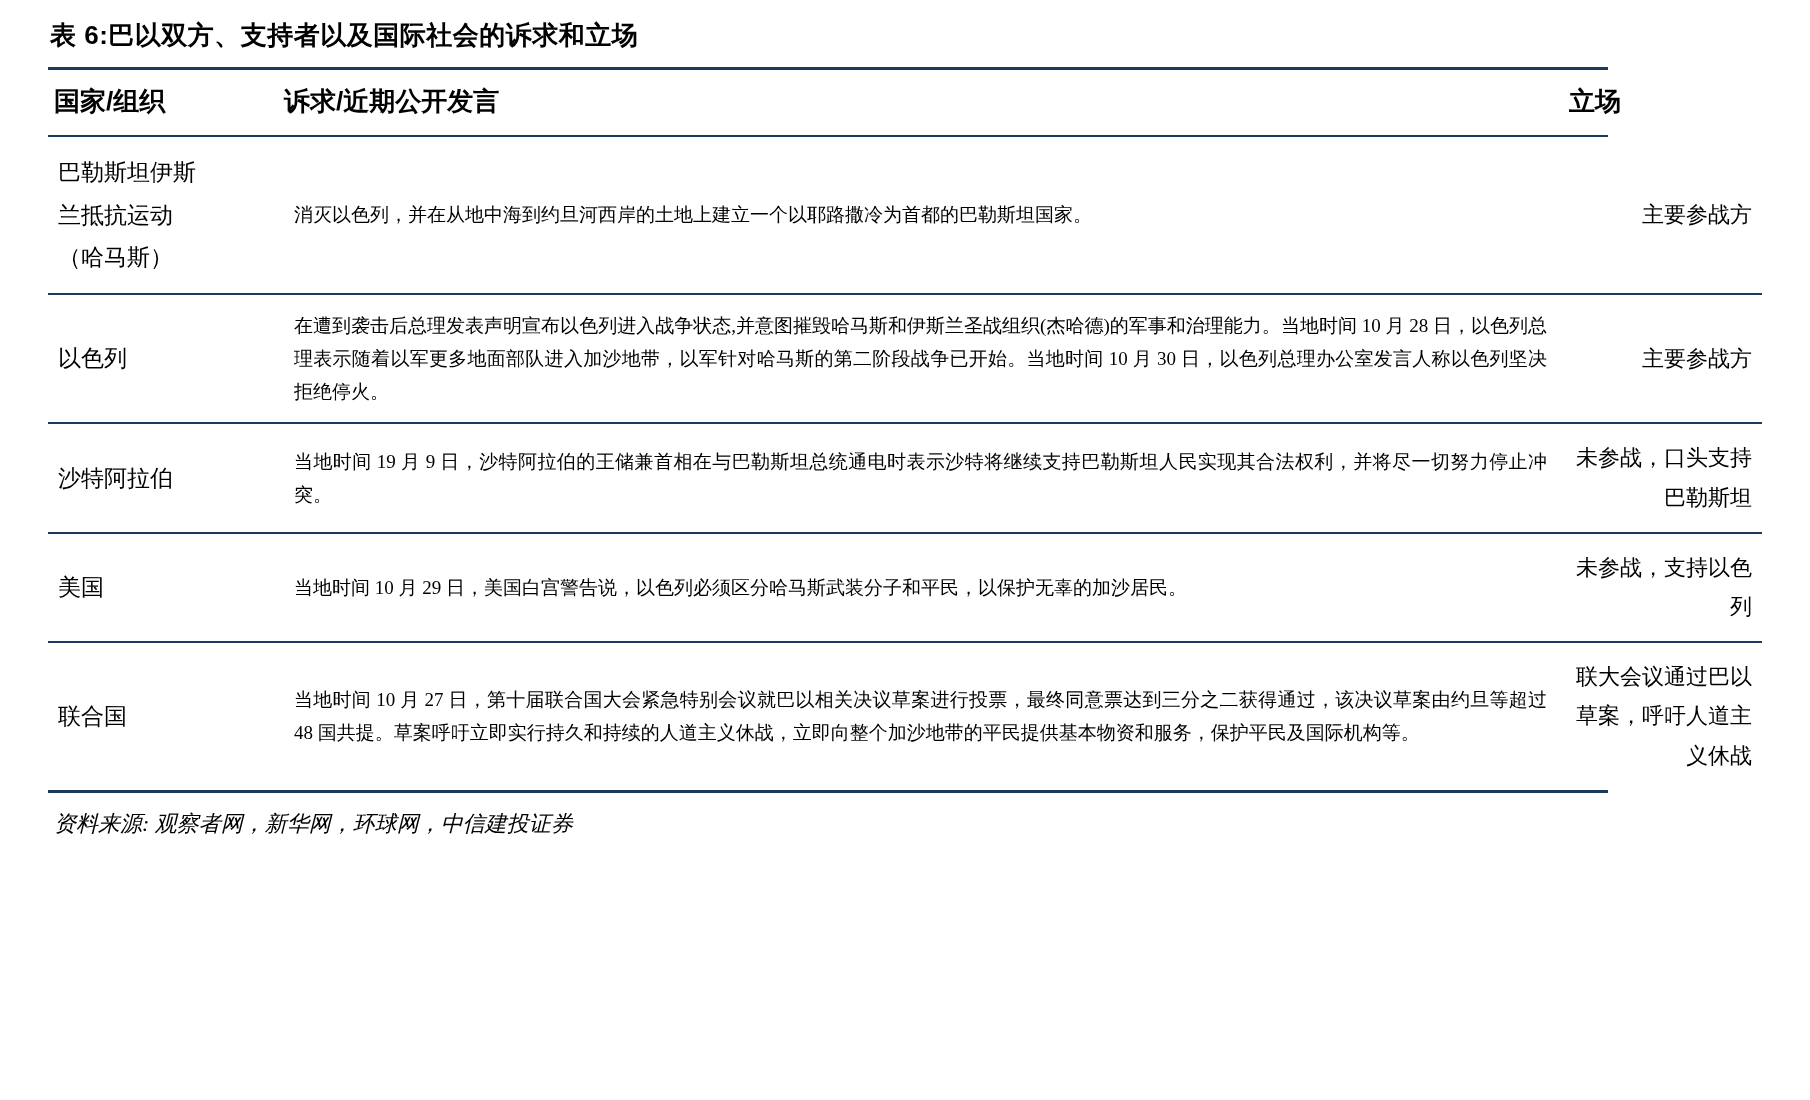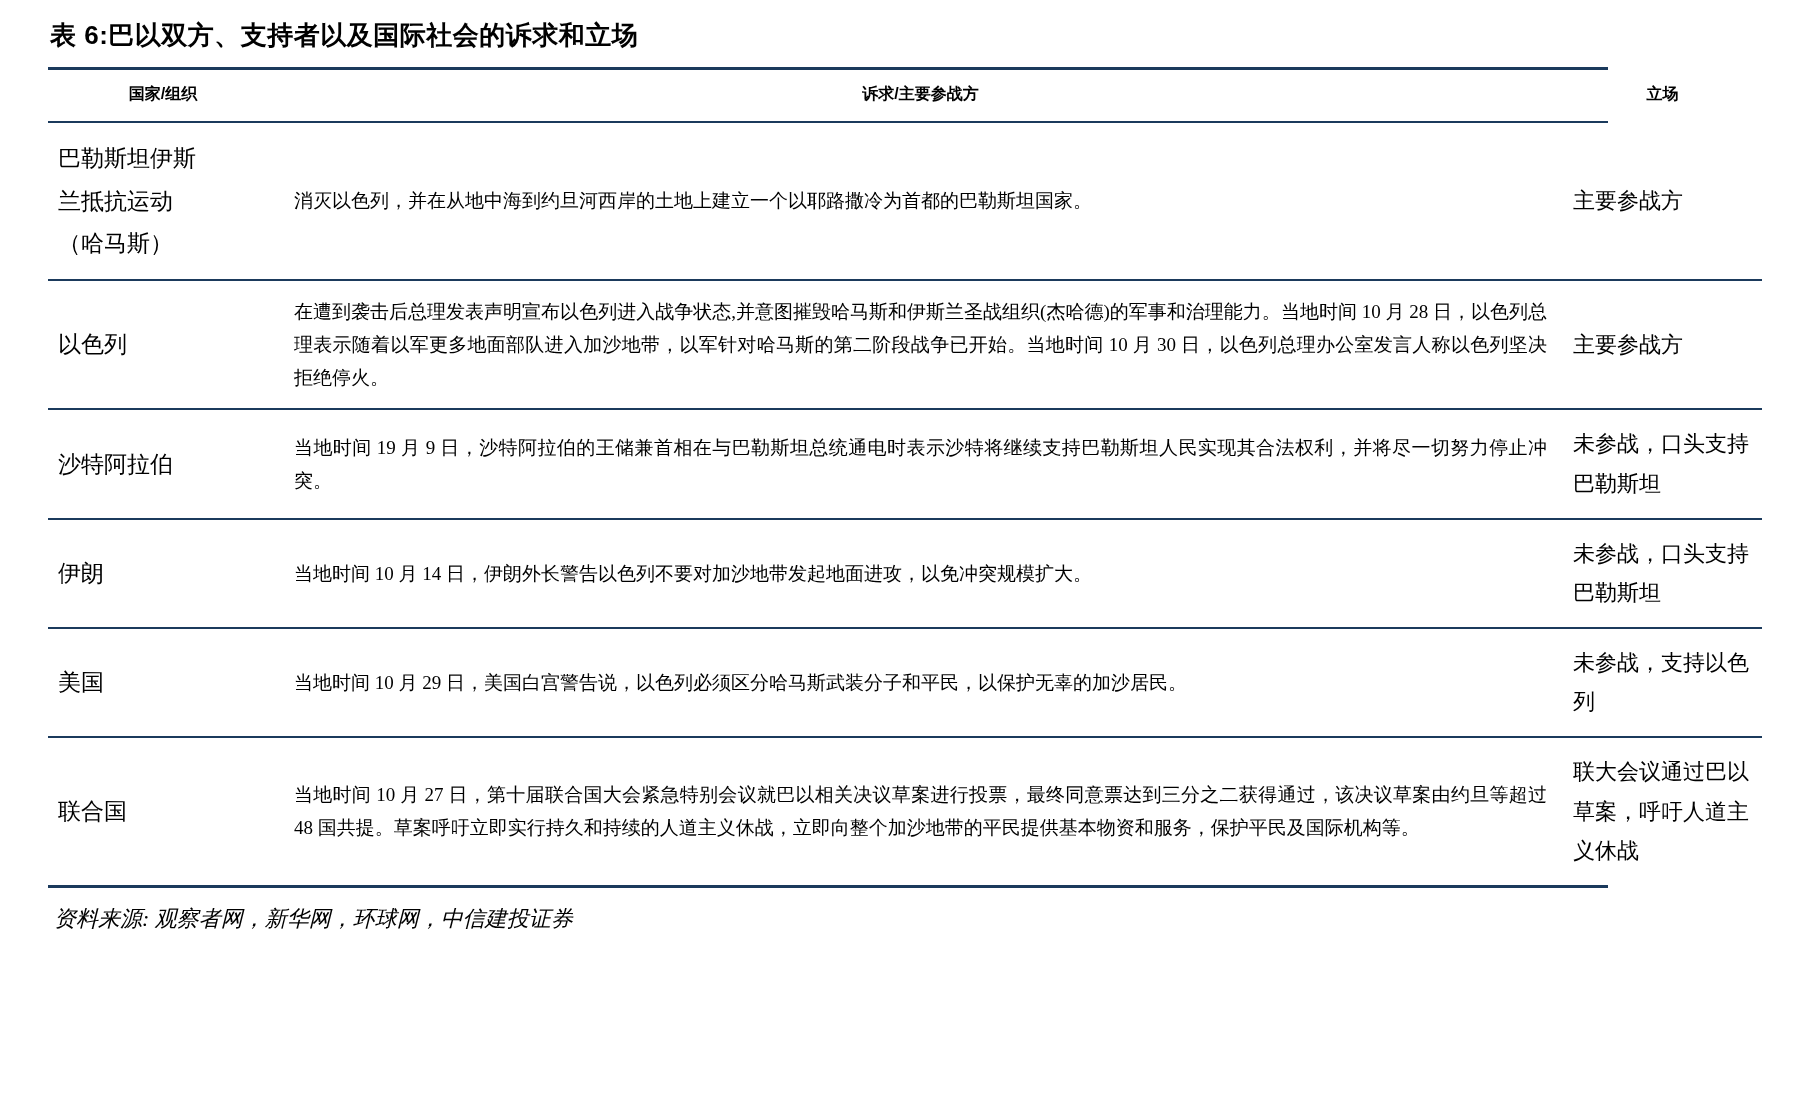--- a/index.html
+++ b/index.html
@@ -44,23 +44,23 @@
     border-collapse: collapse;
     table-layout: fixed;
   }
   table.main col.c-country { width: 230px; }
   table.main col.c-claim   { width: 1285px; }
   table.main col.c-stance  { width: 199px; }
 
   thead th {
     font-family: "Liberation Sans", sans-serif;
     font-weight: bold;
-    font-size: 16px;
+    font-size: 26px;
     padding: 14px 6px 16px;
-    text-align: center;
+    text-align: left;
     vertical-align: middle;
     margin-top: 12px;
   }
   tbody td {
     font-size: 19px;
     line-height: 1.75;
     padding: 14px 10px;
     vertical-align: middle;
     border-top: 2px solid #1b3a5c;
   }
@@ -74,21 +74,21 @@
     line-height: 1.85;
   }
   td.claim {
     text-align: justify;
     text-align-last: left;
     padding-left: 16px;
     padding-right: 16px;
     font-family: "Liberation Serif", serif;
   }
   td.stance {
-    text-align: left;
+    text-align: right;
     font-family: "Liberation Sans", sans-serif;
     font-size: 22px;
     line-height: 1.8;
   }
   .source {
     font-family: "Liberation Serif", serif;
     font-style: italic;
     font-size: 22px;
     padding: 16px 0 0 6px;
   }
@@ -104,21 +104,21 @@
 
   <table class="main">
     <colgroup>
       <col class="c-country">
       <col class="c-claim">
       <col class="c-stance">
     </colgroup>
     <thead>
       <tr>
         <th>国家/组织</th>
-        <th>诉求/主要参战方</th>
+        <th>诉求/近期公开发言</th>
         <th>立场</th>
       </tr>
     </thead>
   </table>
 
   <div class="rule-thin"></div>
 
   <table class="main">
     <colgroup>
       <col class="c-country">
@@ -135,25 +135,20 @@
         <td class="country">以色列</td>
         <td class="claim">在遭到袭击后总理发表声明宣布以色列进入战争状态,并意图摧毁哈马斯和伊斯兰圣战组织(杰哈德)的军事和治理能力。当地时间 10 月 28 日，以色列总理表示随着以军更多地面部队进入加沙地带，以军针对哈马斯的第二阶段战争已开始。当地时间 10 月 30 日，以色列总理办公室发言人称以色列坚决拒绝停火。</td>
         <td class="stance">主要参战方</td>
       </tr>
       <tr>
         <td class="country">沙特阿拉伯</td>
         <td class="claim">当地时间 19 月 9 日，沙特阿拉伯的王储兼首相在与巴勒斯坦总统通电时表示沙特将继续支持巴勒斯坦人民实现其合法权利，并将尽一切努力停止冲突。</td>
         <td class="stance">未参战，口头支持巴勒斯坦</td>
       </tr>
       <tr>
-        <td class="country">伊朗</td>
-        <td class="claim">当地时间 10 月 14 日，伊朗外长警告以色列不要对加沙地带发起地面进攻，以免冲突规模扩大。</td>
-        <td class="stance">未参战，口头支持巴勒斯坦</td>
-      </tr>
-      <tr>
         <td class="country">美国</td>
         <td class="claim">当地时间 10 月 29 日，美国白宫警告说，以色列必须区分哈马斯武装分子和平民，以保护无辜的加沙居民。</td>
         <td class="stance">未参战，支持以色列</td>
       </tr>
       <tr>
         <td class="country">联合国</td>
         <td class="claim">当地时间 10 月 27 日，第十届联合国大会紧急特别会议就巴以相关决议草案进行投票，最终同意票达到三分之二获得通过，该决议草案由约旦等超过 48 国共提。草案呼吁立即实行持久和持续的人道主义休战，立即向整个加沙地带的平民提供基本物资和服务，保护平民及国际机构等。</td>
         <td class="stance">联大会议通过巴以草案，呼吁人道主义休战</td>
       </tr>
     </tbody>

